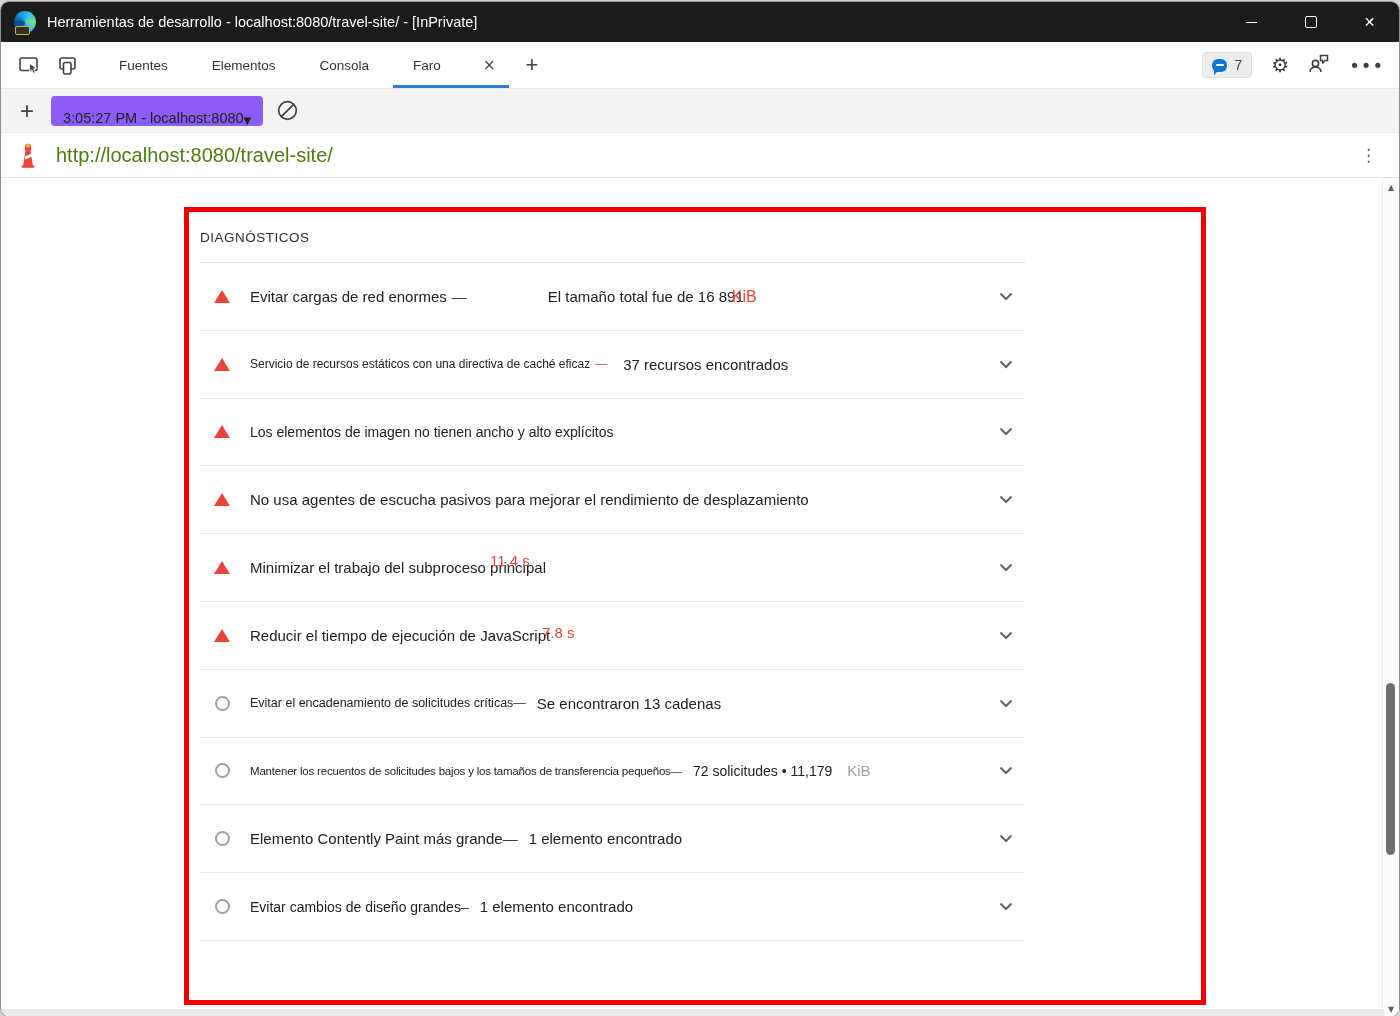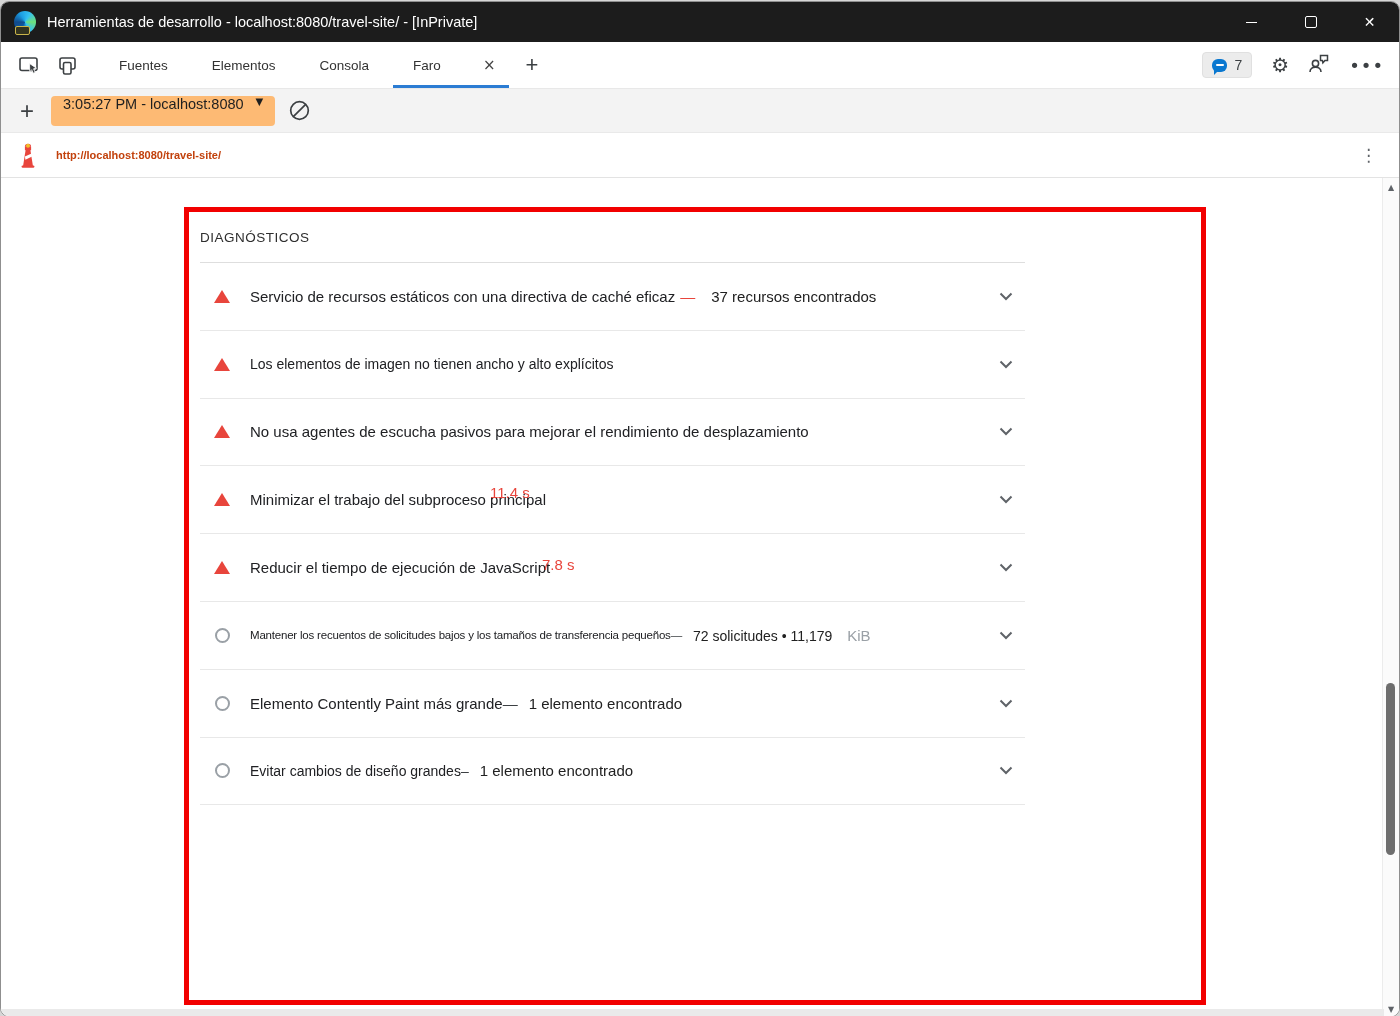--- a/index.html
+++ b/index.html
@@ -32,46 +32,46 @@
     border-radius:4px;padding:4px 9px;font-size:14px;color:#3c4043;}
   .chat-icon{width:15px;height:13px;background:#0a78d0;border-radius:6px;position:relative;flex:none;}
   .chat-icon::before{content:"";position:absolute;left:3.5px;top:5.5px;width:8px;height:2px;background:#fff;border-radius:1px;}
   .chat-icon::after{content:"";position:absolute;left:2px;bottom:-3px;border:3px solid transparent;border-top-color:#0a78d0;border-left-color:#0a78d0;}
   .glyph{font-family:"DejaVu Sans",sans-serif;color:#3c4043;}
   .gear-glyph{font-size:20px;}
   .more-h{font-size:18px;letter-spacing:1px;}
   
   .lh-toolbar{height:43px;background:#f3f3f3;border-top:1px solid #e8e8e8;display:flex;align-items:center;gap:13px;padding-left:15px;}
   .plus-btn{font-size:24px;color:#3c4043;font-weight:300;padding:0 4px;}
-  .report-select{background:#fdba74;border-radius:4px;height:30px;display:flex;align-items:flex-start;gap:12px;
+  .report-select{background:#8b5cf6;border-radius:4px;height:30px;display:flex;align-items:flex-end;gap:0;
     padding:0 12px;font-size:14.5px;color:#1f1f1f;}
   .dd-arrow{font-family:"DejaVu Sans",sans-serif;font-size:10px;color:#1f1f1f;}
   
   .url-row{height:44px;background:#fff;border-top:1px solid #e9e9e9;border-bottom:1px solid #e3e3e3;
     display:flex;align-items:center;padding:0 16px;}
-  .url-text{font-size:11px;color:#c2410c;margin-left:17px;font-weight:bold;}
+  .url-text{font-size:20px;color:#4d7c0f;margin-left:17px;}
   .kebab-v{margin-left:auto;font-size:17px;color:#5f6368;padding:0 6px;}
   
   .content{position:relative;height:840px;background:#fff;}
   .bottom-strip{position:absolute;left:0;right:15px;bottom:0;height:9px;background:#eaeaea;}
   
   .scrollbar{position:absolute;top:0;right:0;bottom:0;width:16px;background:#fbfbfb;border-left:1px solid #ececec;}
   .sb-arrow{position:absolute;left:0;right:0;text-align:center;font-size:8px;color:#5f6368;font-family:"DejaVu Sans",sans-serif;}
   .sb-up{top:5px;} .sb-down{bottom:4px;}
   .sb-thumb{position:absolute;left:3px;width:9px;top:505px;height:172px;background:#6e6e6e;border-radius:5px;}
   
   .report{position:absolute;left:189px;top:35px;width:845px;}
   .diag-heading{height:49px;margin:0 10px;display:flex;align-items:center;border-bottom:1px solid #dedede;
     font-size:13.5px;letter-spacing:.5px;color:#2e2e2e;}
   .diag-row{height:66.8px;margin:0 10px;display:flex;align-items:center;border-bottom:1px solid #e8e8e8;position:relative;}
   .sev{width:16px;margin-left:14px;display:flex;justify-content:center;flex:none;}
   .sev-warn{width:0;height:0;border-left:8px solid transparent;border-right:8px solid transparent;border-bottom:13px solid #e8453c;}
   .sev-info{width:11px;height:11px;border:2.2px solid #9aa0a6;border-radius:50%;}
   .row-title{margin-left:20px;color:#202124;position:relative;white-space:nowrap;}
-  .size-md{font-size:15px;} .size-md2{font-size:14px;} .size-sm{font-size:15px;}
+  .size-md{font-size:15px;} .size-md2{font-size:14px;} .size-sm{font-size:12px;}
   .size-sm2{font-size:12.5px;} .size-xs{font-size:11.5px;letter-spacing:-.2px;}
   .dash-dark{color:#3c4043;} .dash-red{color:#e8453c;}
   .dash-gap{margin:0 5px;}
   .title-overlay{position:absolute;color:#e8453c;font-size:15px;white-space:nowrap;}
   .row-desc{margin-left:11px;font-size:15px;color:#212121;position:relative;white-space:nowrap;}
   .dsize-sm{font-size:14px;}
   .gap-wide{margin-left:76px;}
   .desc-overlay{position:absolute;right:-13px;top:0;color:#e8453c;font-size:16px;}
   .desc-suffix{color:#9aa0a6;font-size:15px;margin-left:15px;}
   .chevron{margin-left:auto;margin-right:12px;display:flex;align-items:center;}
@@ -181,20 +181,32 @@
   </div>
 
   <div class="content">
     <div class="report">
       <div class="diag-heading">DIAGNÓSTICOS</div>
       <div>
           <div class="diag-row">
     <span class="sev">
               <span class="sev-warn"></span>
             </span>
+    <span class="row-title size-md"><span class="t-text">Evitar cargas de red enormes</span><span class="dash dash-dark dash-gap">—</span></span>
+    <span class="row-desc gap-wide"><span class="d-text">El tamaño total fue de 16 891</span><span class="desc-overlay">KiB</span></span>
+    <span class="chevron">
+      <svg width="14" height="9" viewBox="0 0 14 9">
+                <path d="M1.5 1.5 L7 7 L12.5 1.5" fill="none" stroke="#5f6368" stroke-width="2"></path>
+              </svg>
+    </span>
+  </div>
+          <div class="diag-row">
+    <span class="sev">
+              <span class="sev-warn"></span>
+            </span>
     <span class="row-title size-sm"><span class="t-text">Servicio de recursos estáticos con una directiva de caché eficaz</span><span class="dash dash-red dash-gap">—</span></span>
     <span class="row-desc"><span class="d-text">37 recursos encontrados</span></span>
     <span class="chevron">
       <svg width="14" height="9" viewBox="0 0 14 9">
                 <path d="M1.5 1.5 L7 7 L12.5 1.5" fill="none" stroke="#5f6368" stroke-width="2"></path>
               </svg>
     </span>
   </div>
           <div class="diag-row">
     <span class="sev">
@@ -231,20 +243,32 @@
                 <path d="M1.5 1.5 L7 7 L12.5 1.5" fill="none" stroke="#5f6368" stroke-width="2"></path>
               </svg>
     </span>
   </div>
           <div class="diag-row">
     <span class="sev">
               <span class="sev-warn"></span>
             </span>
     <span class="row-title size-md"><span class="t-text">Reducir el tiempo de ejecución de JavaScript</span><span class="title-overlay" style="left: 292px; top: -3px;">7.8 s</span></span>
 
+    <span class="chevron">
+      <svg width="14" height="9" viewBox="0 0 14 9">
+                <path d="M1.5 1.5 L7 7 L12.5 1.5" fill="none" stroke="#5f6368" stroke-width="2"></path>
+              </svg>
+    </span>
+  </div>
+          <div class="diag-row">
+    <span class="sev">
+              <span class="sev-info"></span>
+            </span>
+    <span class="row-title size-sm2"><span class="t-text">Evitar el encadenamiento de solicitudes críticas</span><span class="dash dash-dark">—</span></span>
+    <span class="row-desc"><span class="d-text">Se encontraron 13 cadenas</span></span>
     <span class="chevron">
       <svg width="14" height="9" viewBox="0 0 14 9">
                 <path d="M1.5 1.5 L7 7 L12.5 1.5" fill="none" stroke="#5f6368" stroke-width="2"></path>
               </svg>
     </span>
   </div>
           <div class="diag-row">
     <span class="sev">
               <span class="sev-info"></span>
             </span>

